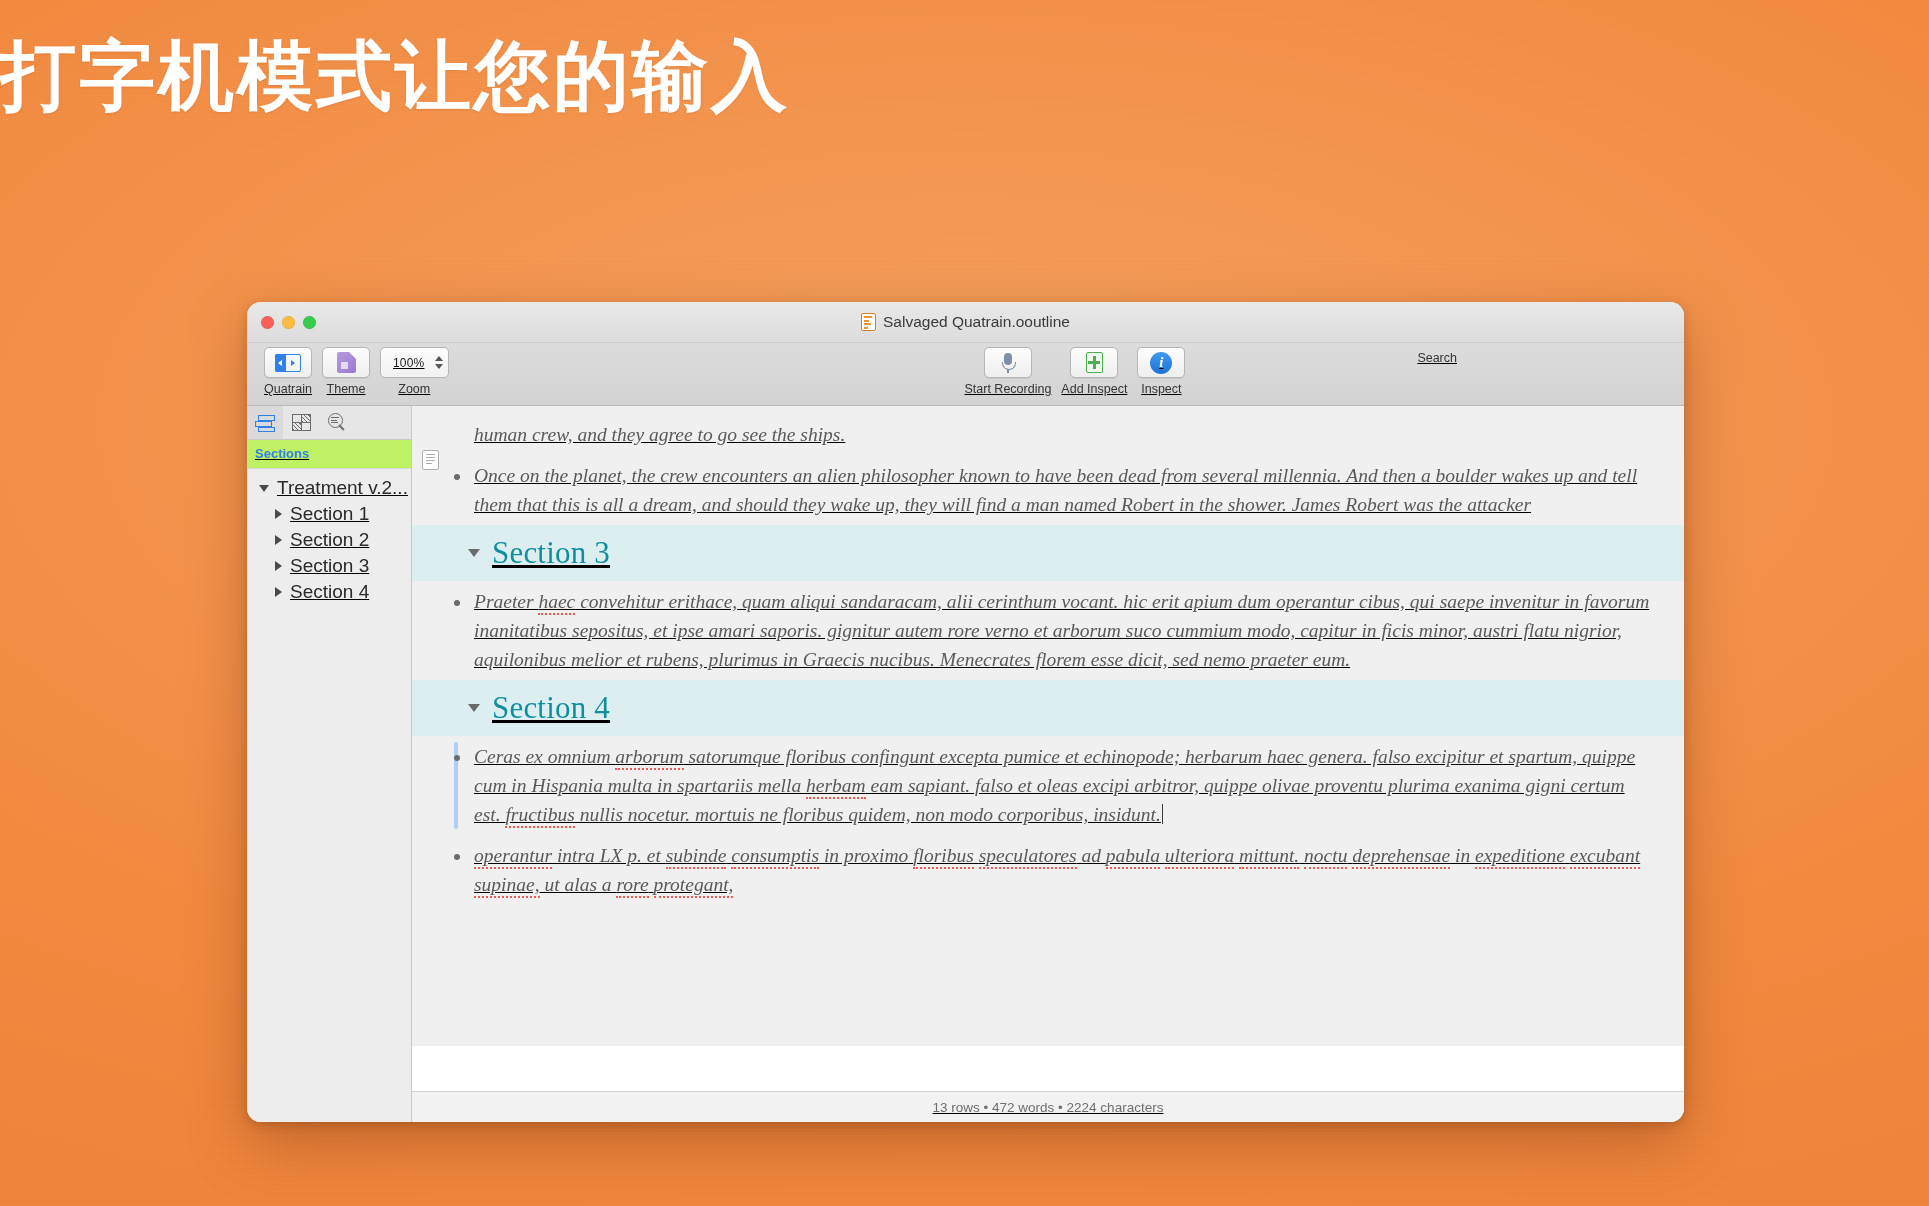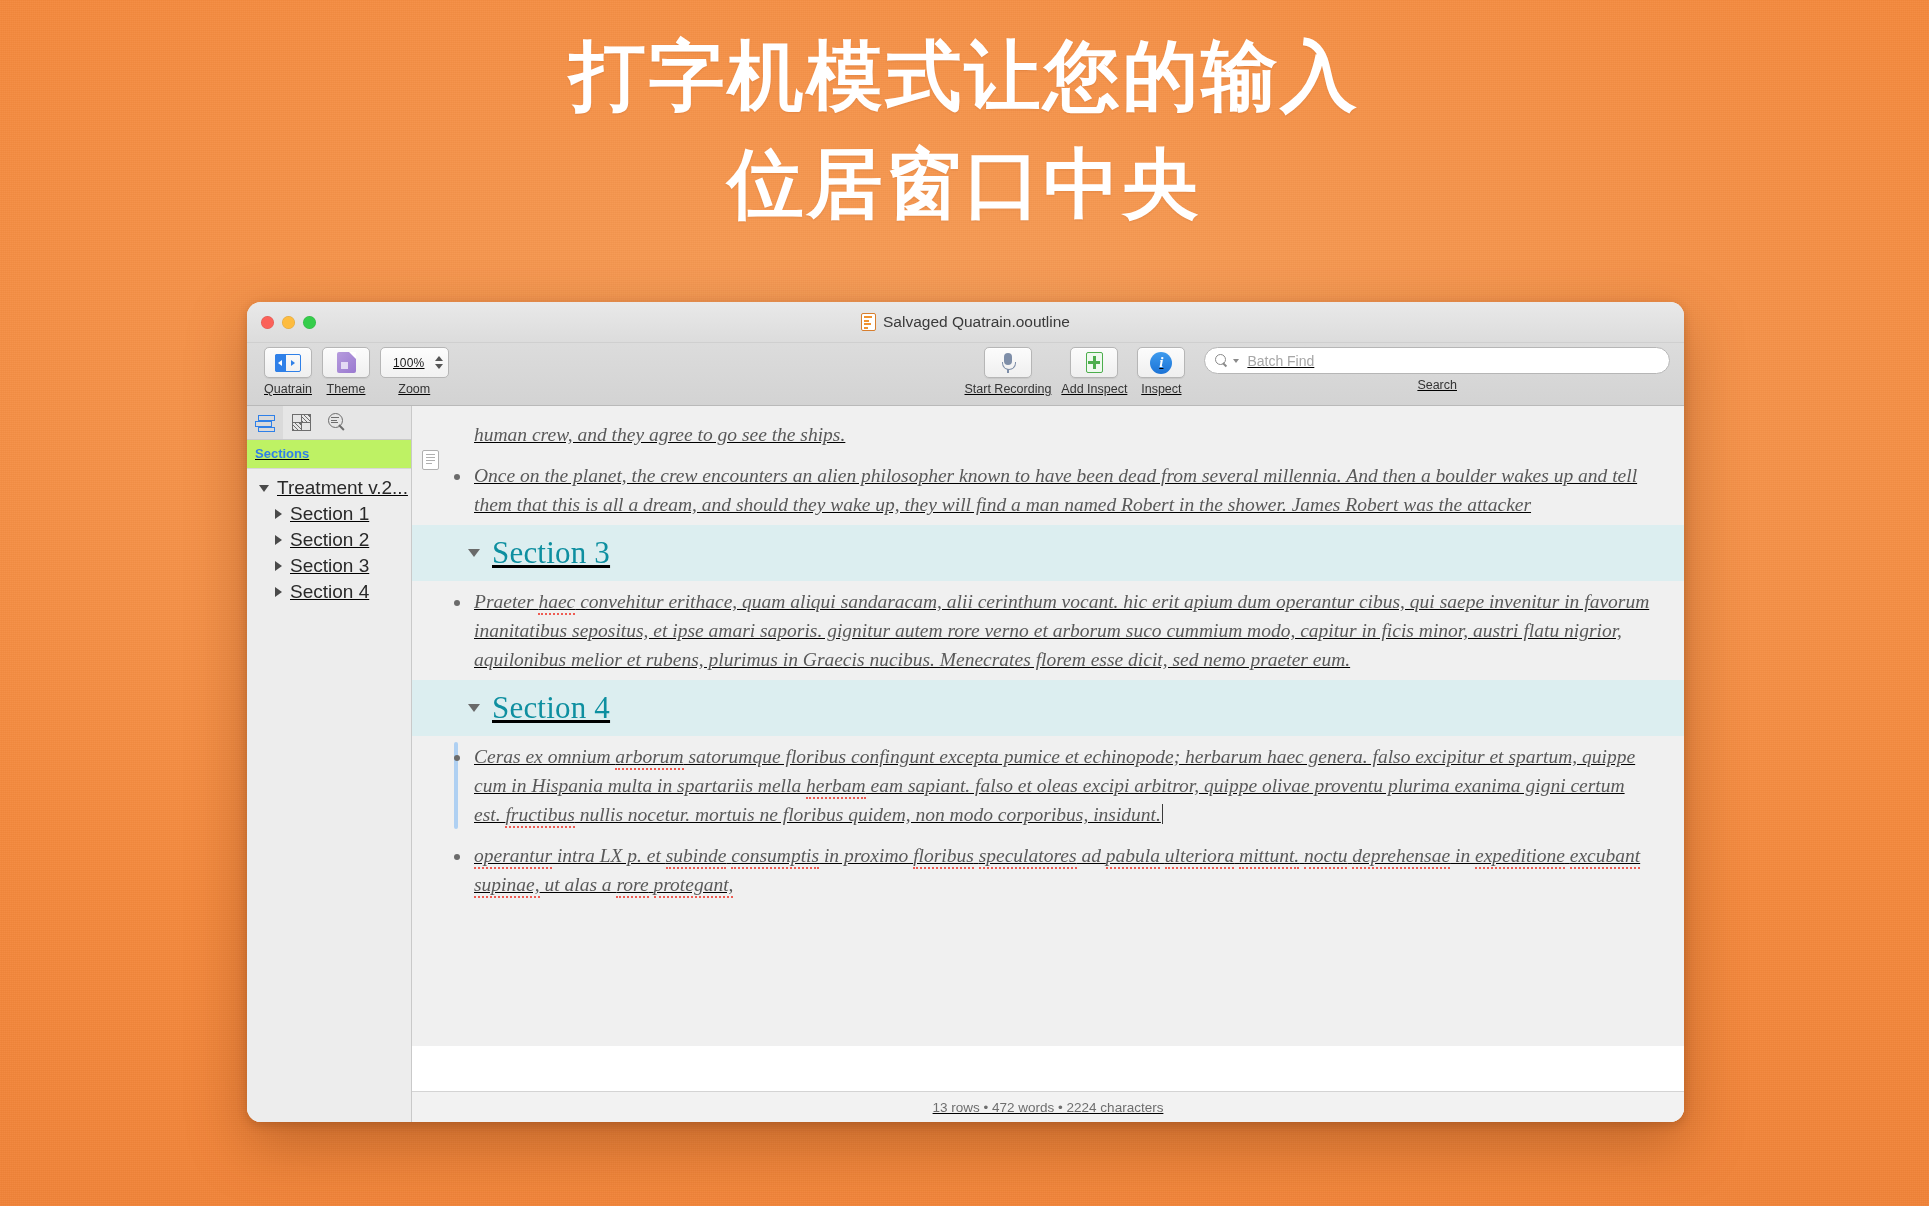--- a/index.html
+++ b/index.html
@@ -23,21 +23,21 @@
     opacity: .20;
     background-image:
       repeating-linear-gradient(0deg, rgba(255,255,255,.10) 0 1px, rgba(0,0,0,.05) 1px 2px),
       repeating-linear-gradient(90deg, rgba(255,255,255,.09) 0 1px, rgba(0,0,0,.05) 1px 2px);
     pointer-events: none;
   }
   
   #headline {
     position: absolute;
     top: 22px; left: 0; right: 0;
-    text-align: center;
+    text-align: left;
     color: #FFFFFF;
     font-size: 76px;
     line-height: 108px;
     font-weight: 700;
     letter-spacing: 3px;
     text-shadow: 0 1px 2px rgba(160,70,20,.18);
   }
   #headline .hl-line { display: block; }
 
   
@@ -322,21 +322,20 @@
 </style>
 </head>
 <body>
 
 <div id="backdrop">
   <div id="grain"></div>
 </div>
 
 <div id="headline">
   <span class="hl-line">打字机模式让您的输入</span>
-  <span class="hl-line">位居窗口中央</span>
 </div>
 
 <div id="window">
 
   <div class="titlebar">
     <div class="traffic">
       <div class="light red"></div>
       <div class="light yellow"></div>
       <div class="light green"></div>
     </div>
@@ -415,28 +414,20 @@
 
       <div class="tb-item">
         <div class="tb-btn">
           <span class="icon-info">i</span>
         </div>
         <div class="tb-label">Inspect</div>
       </div>
     </div>
 
     <div class="search-wrap">
-      <div class="search-field">
-        <span class="mag">
-            <span class="ring"></span>
-            <span class="hdl"></span>
-          </span>
-        <span class="caret-mini"></span>
-        <span class="search-ph">Batch Find</span>
-      </div>
       <div class="tb-label">Search</div>
     </div>
   </div>
 
   <div class="body-split">
 
     <div class="sidebar">
       <div class="sb-tabs">
         <div class="sb-tab active">
           <span class="ic-sections">

